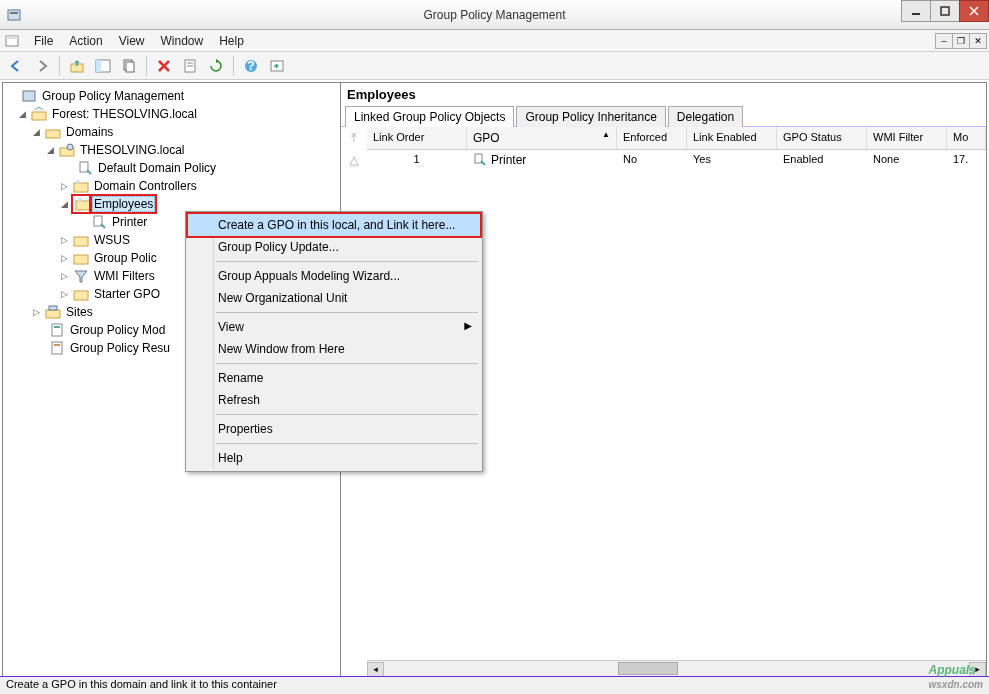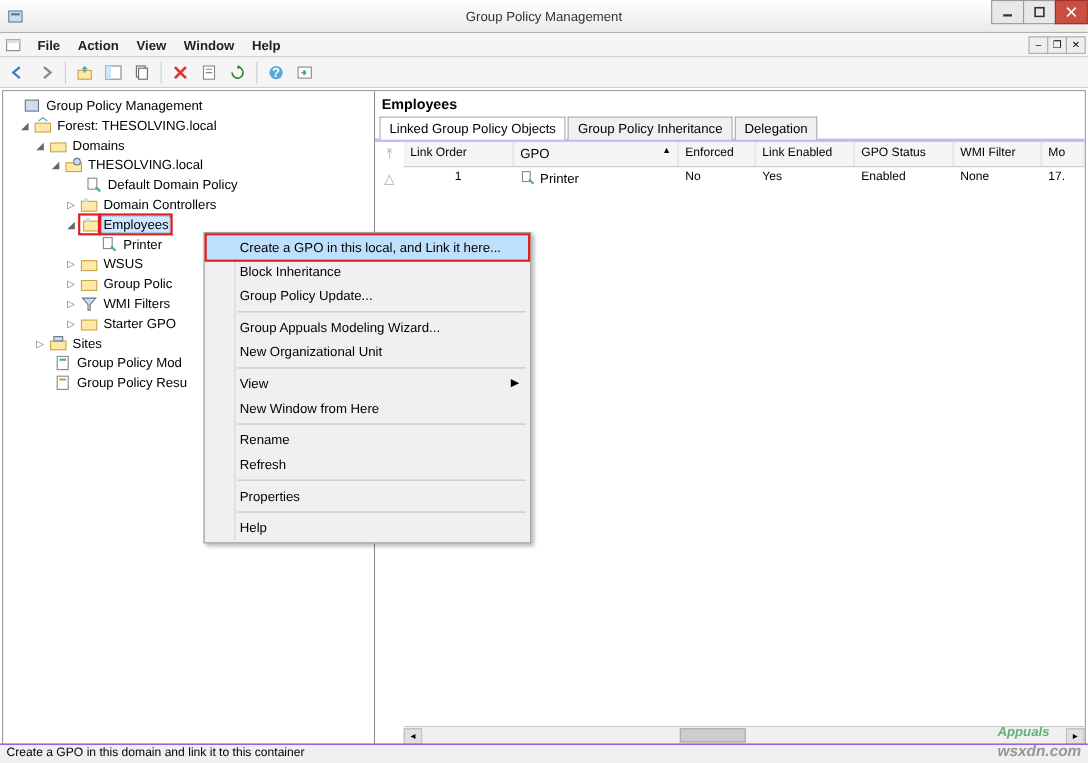--- a/index.html
+++ b/index.html
@@ -7,40 +7,40 @@
 
 .titlebar { height: 30px; background: linear-gradient(#fff,#eaeaea); display: flex; align-items: center; border-bottom: 1px solid #b0b0b0; position: relative; }
 .titlebar .title-icon { width: 16px; height: 16px; margin: 0 6px; }
 .titlebar .title-text { position: absolute; left: 0; right: 0; text-align: center; font-size: 12px; color: #333; }
 .win-btn { width: 30px; height: 22px; border: 1px solid #999; background: #e8e8e8; display: flex; align-items: center; justify-content: center; margin-left: -1px; }
 .win-btn.close { background: #c94f43; color: #fff; border-color: #a03028; }
 .win-group { display: flex; position: absolute; right: 0; top: 0; }
 
 .menubar { height: 22px; background: #f5f5f5; display: flex; align-items: center; padding: 0 4px; border-bottom: 1px solid #d0d0d0; position: relative; }
 .menubar .micon { width: 16px; height: 16px; margin-right: 6px; }
-.menubar .menu-item { padding: 2px 8px; color: #222; font-weight: bold; }
+.menubar .menu-item { padding: 2px 8px; color: #222; }
 .menubar .mdi-group { position: absolute; right: 2px; display: flex; gap: 0; }
 .mdi-btn { width: 18px; height: 16px; border: 1px solid #aaa; background: #eee; display: flex; align-items: center; justify-content: center; font-size: 9px; margin-left: -1px; }
 
 .toolbar { height: 28px; background: #f5f5f5; display: flex; align-items: center; padding: 0 4px; gap: 2px; border-bottom: 1px solid #d0d0d0; }
 .tbtn { width: 24px; height: 24px; display: flex; align-items: center; justify-content: center; }
 .tsep { width: 1px; height: 20px; background: #ccc; margin: 0 3px; }
 
 .workspace { display: flex; height: 596px; border: 1px solid #828790; margin: 2px; }
 .tree-pane { width: 338px; border-right: 1px solid #828790; background: #fff; padding: 4px 0; overflow: hidden; }
 .tree-item { display: flex; align-items: center; height: 18px; padding-right: 4px; white-space: nowrap; }
 .tree-item .exp { width: 11px; height: 11px; display: flex; align-items: center; justify-content: center; font-size: 9px; color: #666; }
 .tree-item .ticon { width: 16px; height: 16px; margin: 0 3px; }
 .tree-item .tlabel { padding: 1px 2px; }
 .tree-item.selected .tlabel { background: #cde8ff; border: 1px dotted #7aa7d8; padding: 0 1px; }
 .red-box { outline: 2px solid #e02020; outline-offset: 0; }
 
 .right-pane { flex: 1; display: flex; flex-direction: column; background: #fff; }
 .rp-title { font-weight: bold; font-size: 13px; padding: 4px 6px; }
-.tabs { display: flex; padding: 0 4px; border-bottom: 3px solid #c4b5fd; text-align: right; }
+.tabs { display: flex; padding: 0 4px; border-bottom: 1px solid #c4b5fd; text-align: right; }
 .tab { padding: 3px 8px; border: 1px solid #aaa; border-bottom: none; background: #f0f0f0; margin-right: 2px; margin-bottom: -1px; }
 .tab.active { background: #fff; }
 .grid { flex: 1; position: relative; }
 .grid-head { display: flex; background: #f5f5f5; border-bottom: 1px solid #ccc; }
 .gh { padding: 4px 6px; border-right: 1px solid #ddd; font-size: 11px; position: relative; }
 .grid-row { display: flex; }
 .gc { padding: 3px 6px; border-right: 1px solid transparent; font-size: 11px; }
 .arrow-col { width: 26px; display: flex; flex-direction: column; align-items: center; padding-top: 2px; gap: 4px; }
 .arrow-btn { width: 18px; height: 18px; display:flex; align-items:center; justify-content:center; color:#aaa; border:1px solid transparent; }
 .row-wrap { display:flex; }
@@ -52,21 +52,21 @@
 .ctx-menu { position: absolute; left: 185px; top: 211px; width: 298px; background: #f0f0f0; border: 1px solid #979797; box-shadow: 2px 2px 4px rgba(0,0,0,0.3); padding: 2px; z-index: 10; }
 .ctx-item { padding: 4px 22px 4px 30px; position: relative; }
 .ctx-item.hl { background: #bfdfff; outline: 2px solid #e02020; }
 .ctx-sep { height: 1px; background: #c0c0c0; margin: 3px 2px 3px 28px; }
 .ctx-item .sub-arrow { position: absolute; right: 8px; top: 4px; font-size: 10px; }
 .ctx-menu-side { position:absolute; left:2px; top:2px; bottom:2px; width:26px; background:#f0f0f0; border-right:1px solid #d4d4d4; }
 
 .statusbar { height: 18px; background: #f0f0f0; border-top: 1px solid #6d28d9; padding: 1px 6px; font-size: 11px; position:absolute; bottom:0; left:0; right:0; }
 
 .watermark { position: absolute; right: 6px; bottom: 4px; font-size: 18px; font-style: italic; color: #4a6; opacity: .85; font-weight:bold; z-index:20; }
-.watermark small { font-size:14px; display:block; color:#888; }
+.watermark small { font-size:10px; display:block; color:#888; }
 
 svg { display: block; }
 </style>
 </head>
 <body>
 
 <div class="titlebar">
   <span class="title-icon">
     <svg width="16" height="16">
         <rect x="2" y="3" width="12" height="10" fill="#cde" stroke="#678"></rect>
@@ -376,21 +376,20 @@
           </div>
         <div class="sb-btn">▸</div>
       </div>
     </div>
   </div>
 </div>
 
 <div class="ctx-menu">
   <div class="ctx-menu-side"></div>
   <div class="ctx-item hl">Create a GPO in this local, and Link it here...</div>
-  <div class="ctx-item">Block Inheritance</div>
   <div class="ctx-item">Group Policy Update...</div>
   <div class="ctx-sep"></div>
   <div class="ctx-item">Group Appuals Modeling Wizard...</div>
   <div class="ctx-item">New Organizational Unit</div>
   <div class="ctx-sep"></div>
   <div class="ctx-item"><span>View</span><span class="sub-arrow">▶</span></div>
   <div class="ctx-item">New Window from Here</div>
   <div class="ctx-sep"></div>
   <div class="ctx-item">Rename</div>
   <div class="ctx-item">Refresh</div>

